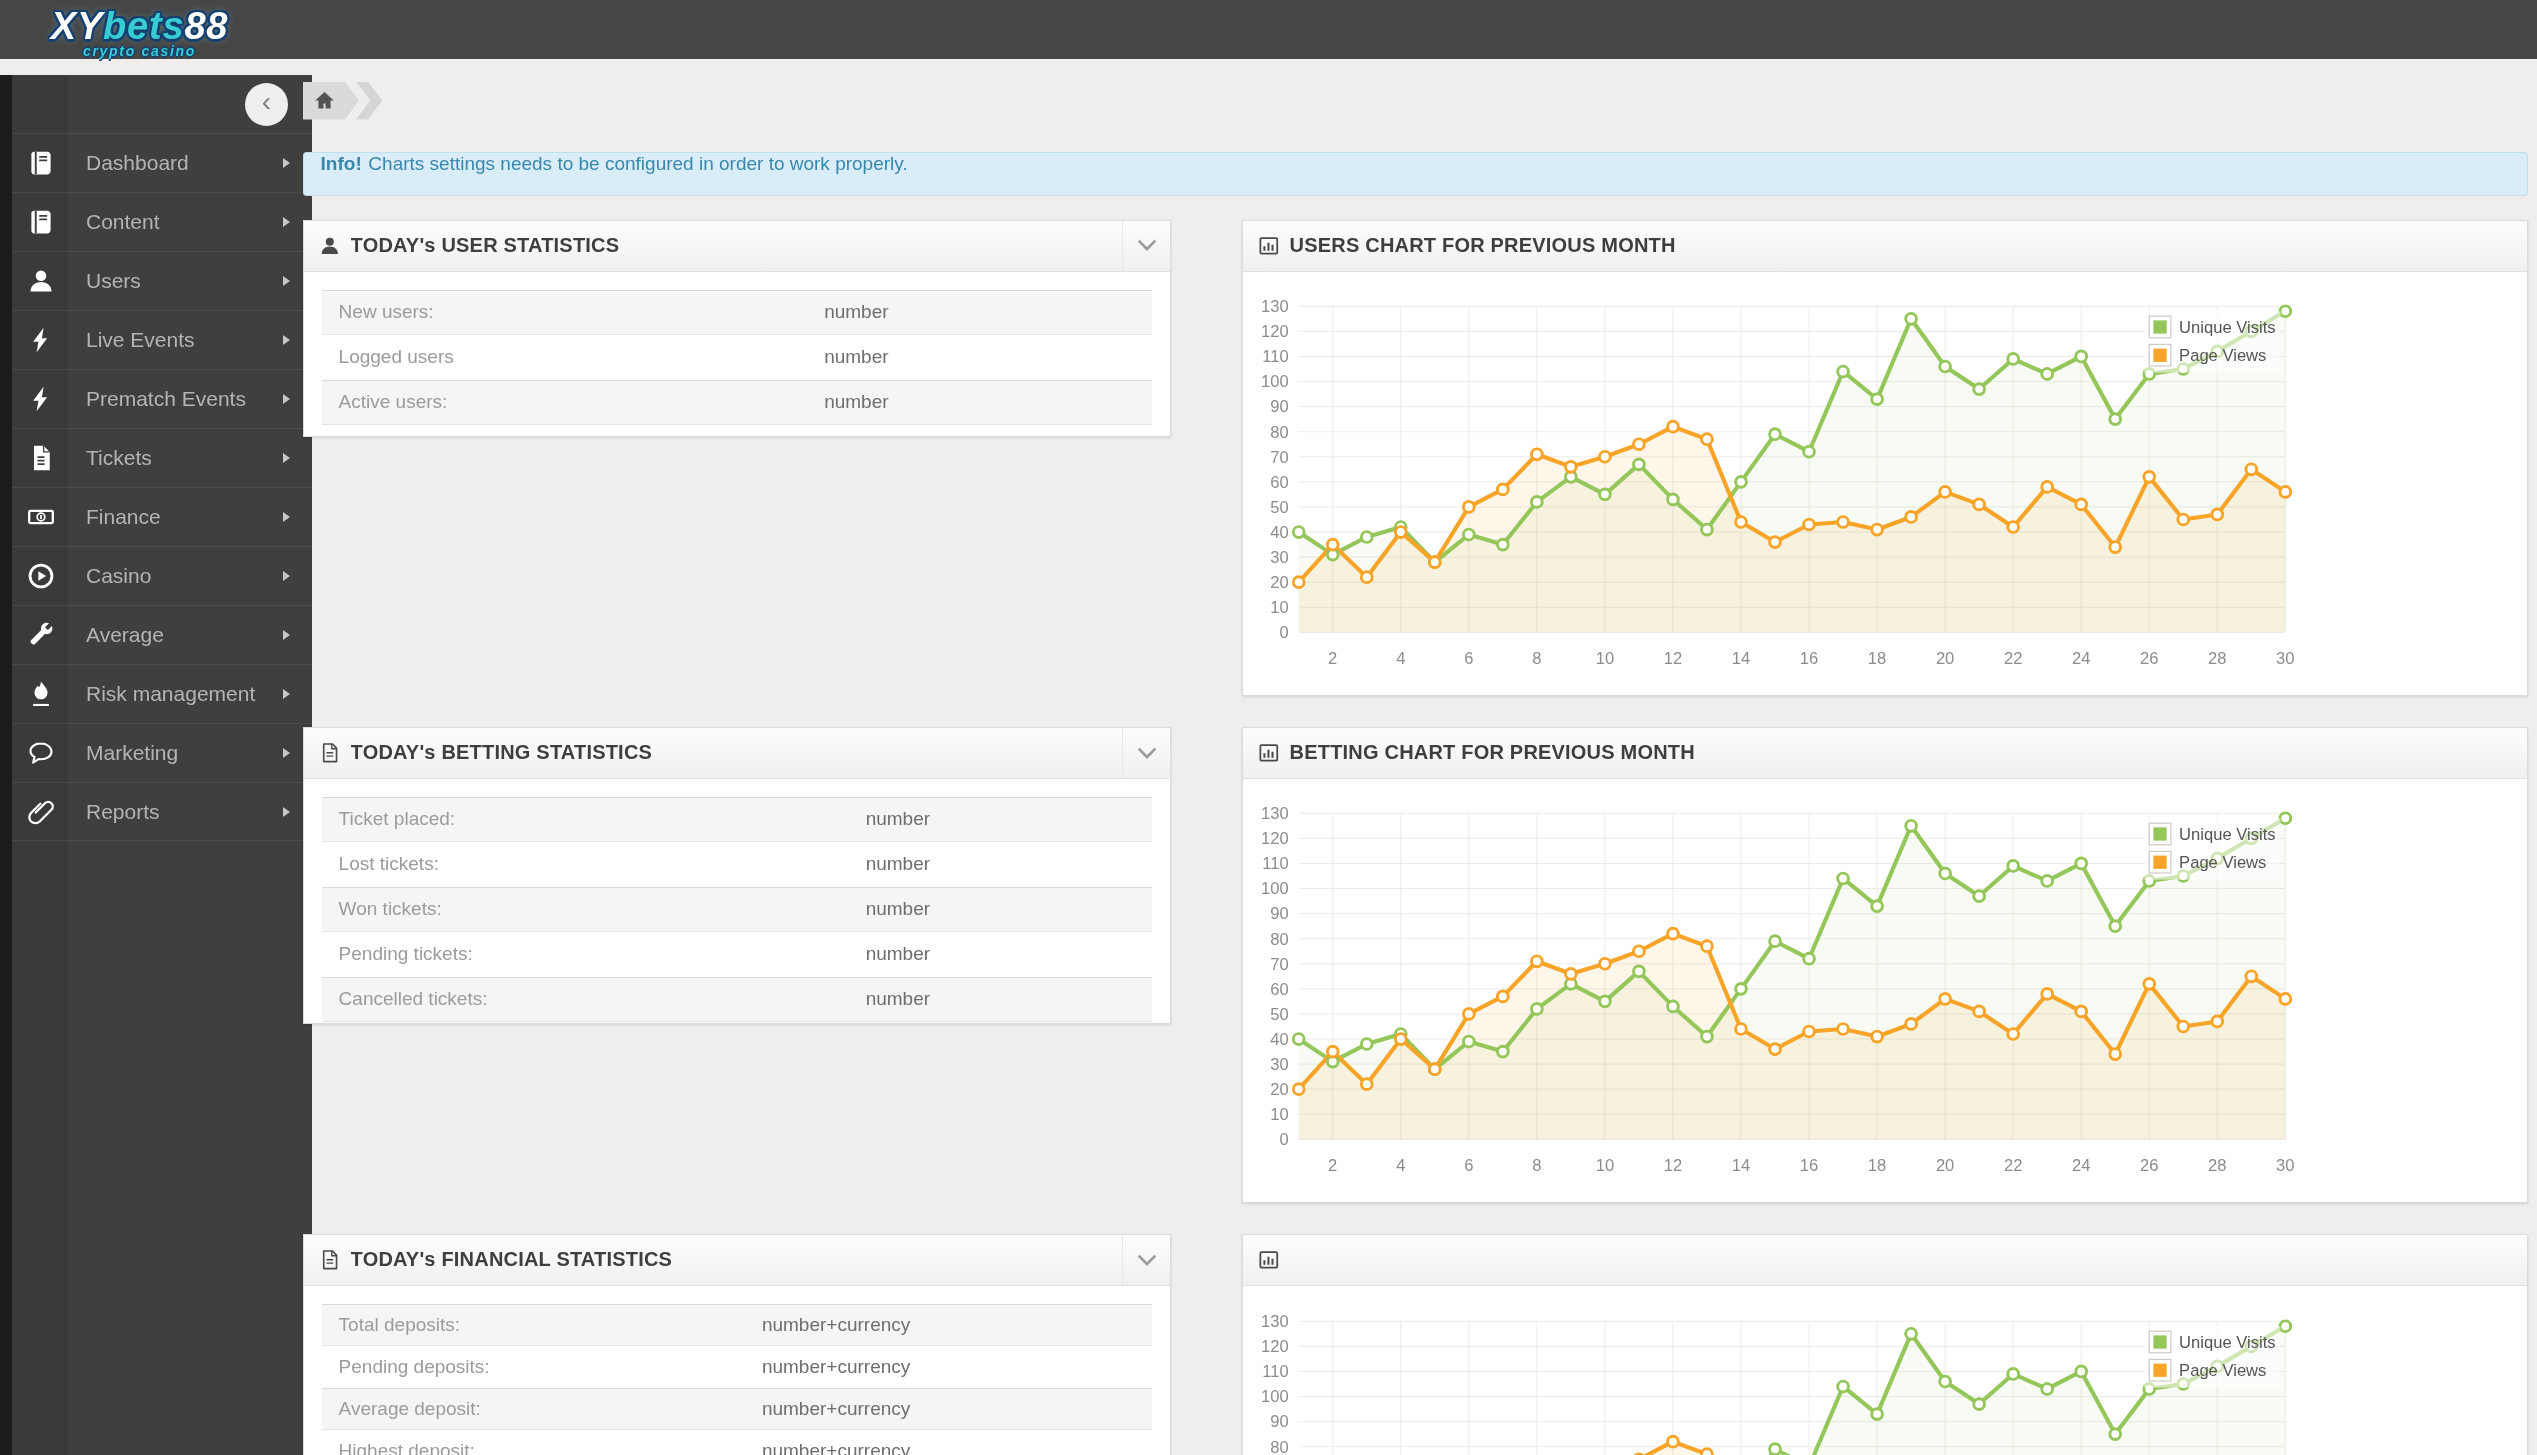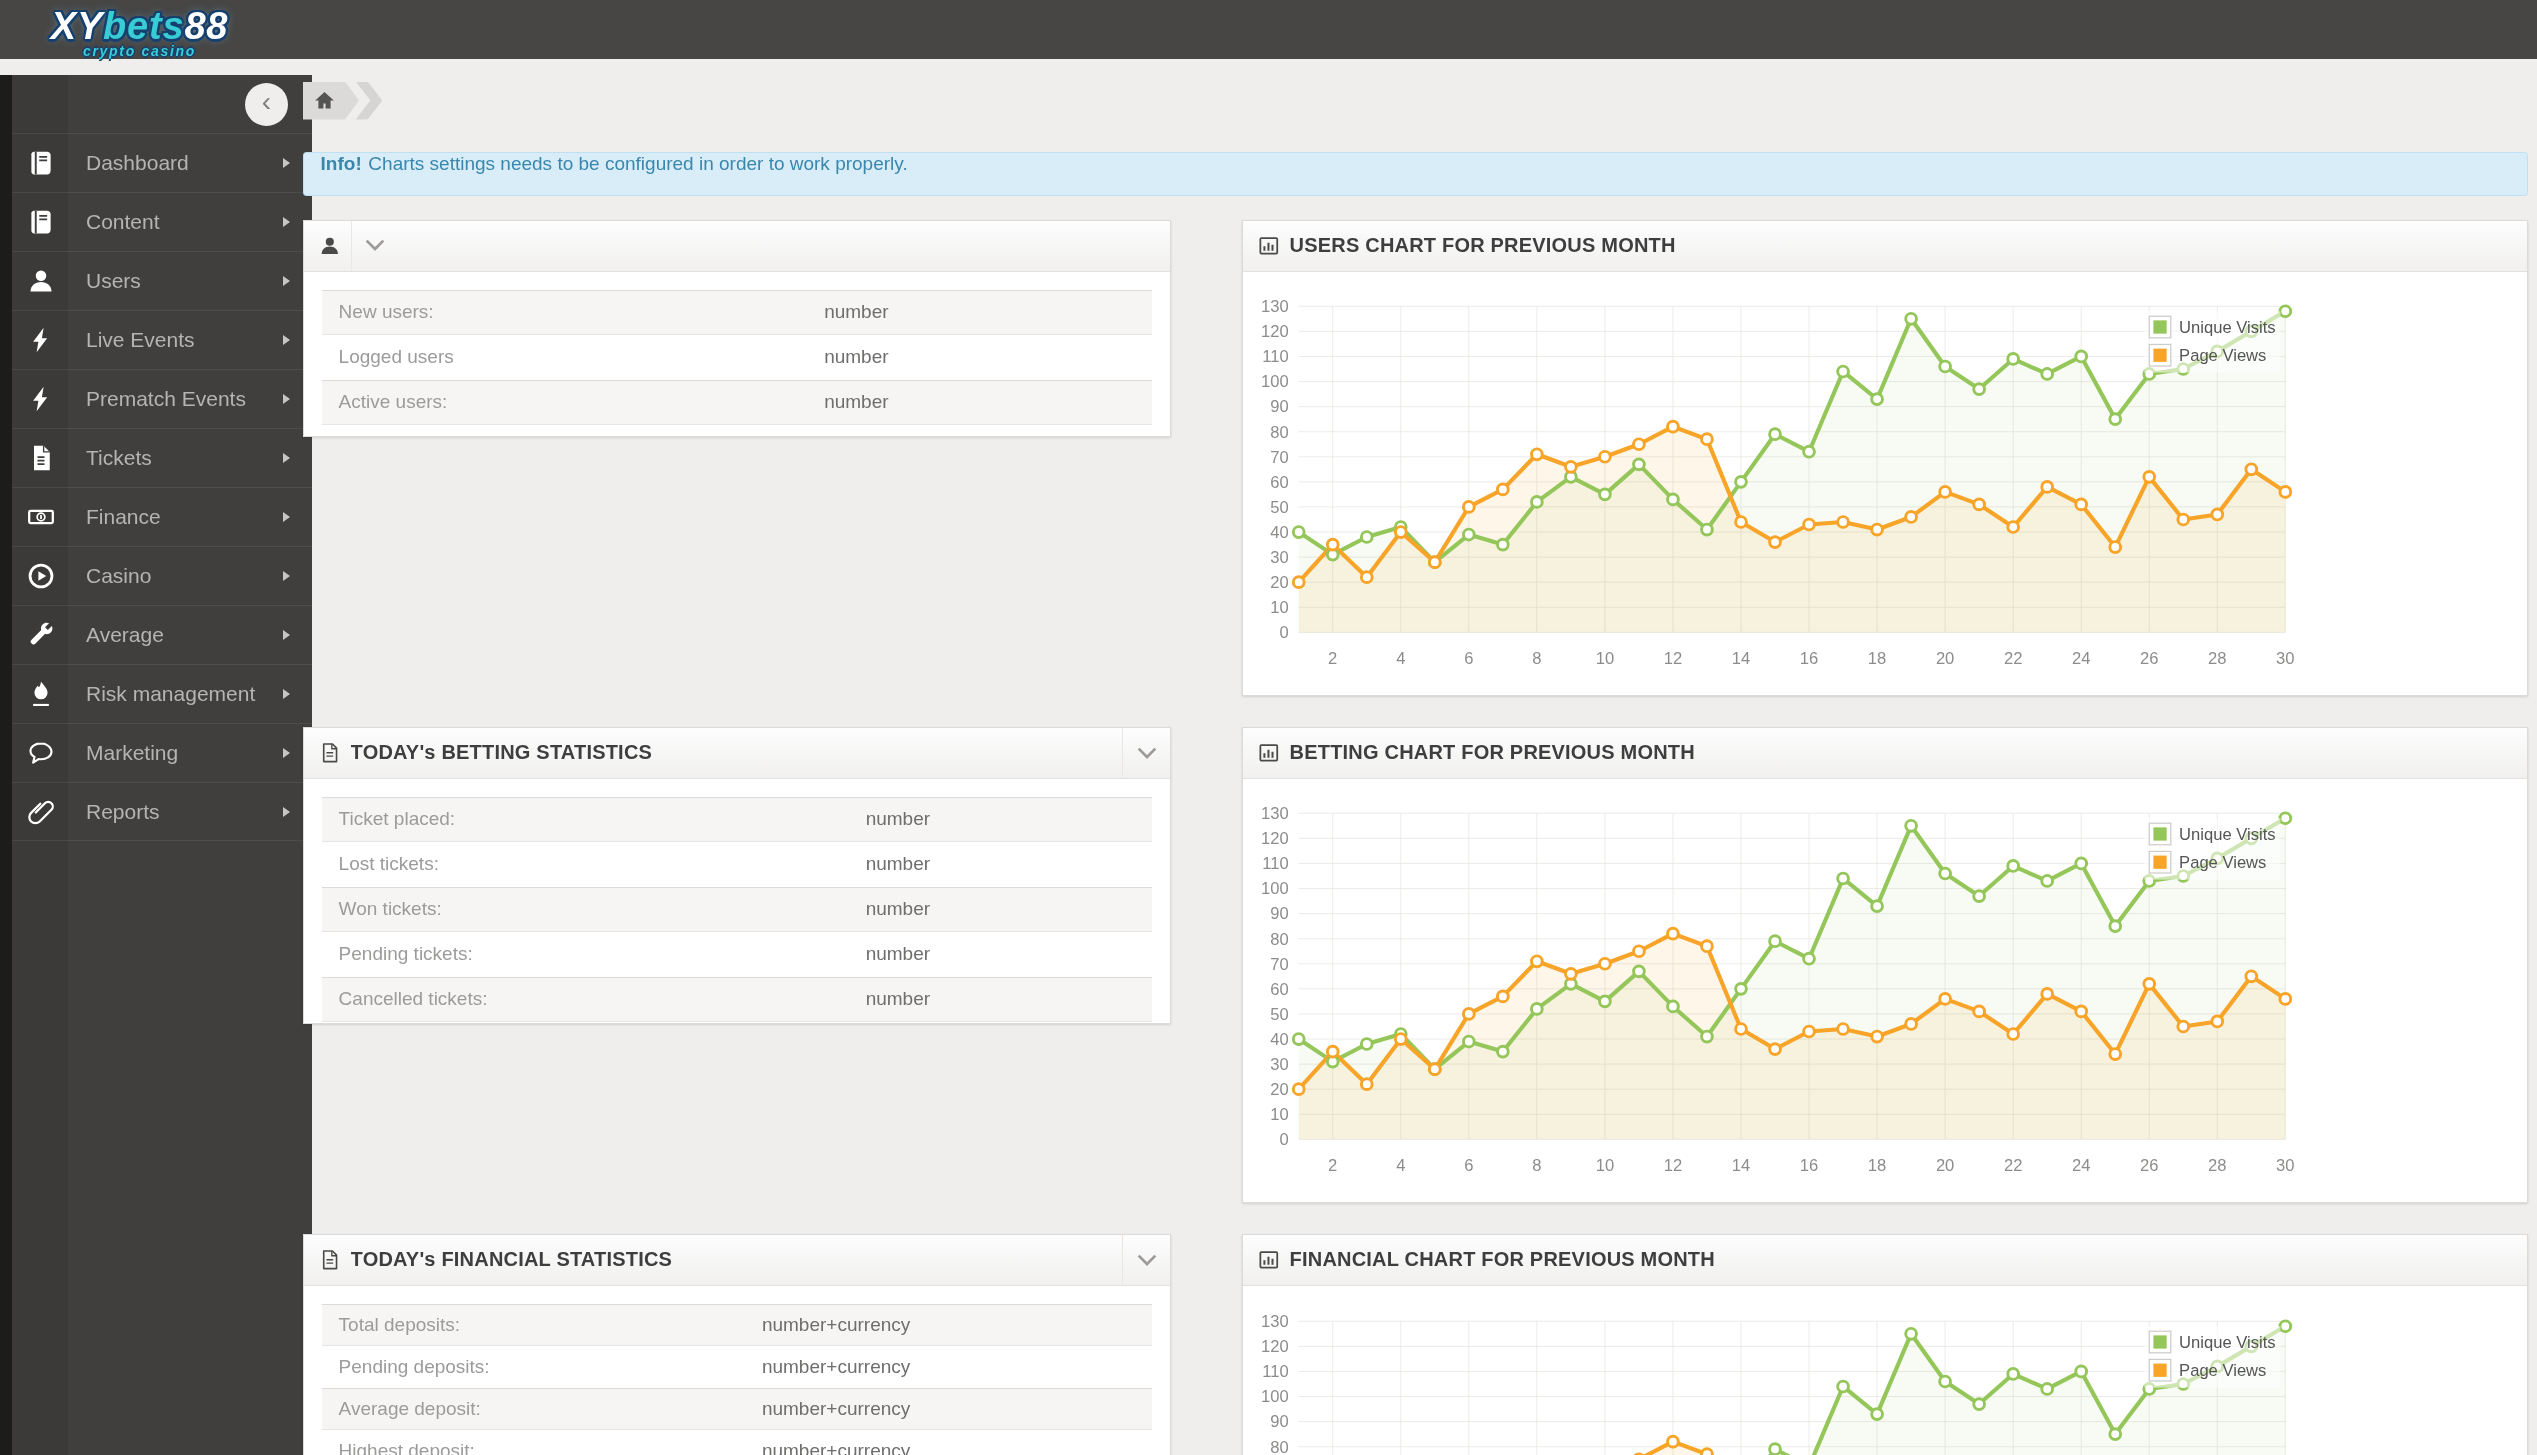--- a/index.html
+++ b/index.html
@@ -244,20 +244,21 @@
   <div class="grid-row">
     <div class="col-left">
       <section class="panel panel-user">
         <header class="p-header">
           <span class="p-icon">
               <svg viewBox="0 0 32 32">
                 <circle cx="16" cy="10" r="6" fill="currentColor"></circle>
                 <path d="M4 28c0-7 5.4-11 12-11s12 4 12 11z" fill="currentColor"></path>
               </svg>
             </span>
+          <h2 class="p-title">TODAY's USER STATISTICS</h2>
           <span class="p-chevron">
               <span>
                 <svg viewBox="0 0 24 15">
                   <polyline points="2,2 12,12 22,2" fill="none" stroke="currentColor" stroke-width="3.2"></polyline>
                 </svg>
               </span>
             </span>
         </header>
         <div class="p-body">
           <div>
@@ -668,21 +669,20 @@
     </div>
     <div class="col-right">
       <section class="panel">
         <header class="p-header">
           <span class="p-icon">
               <svg viewBox="0 0 32 32">
                 <rect x="3.5" y="4.5" width="25" height="23" rx="1.5" fill="none" stroke="currentColor" stroke-width="2.6"></rect>
                 <path d="M9.5 23.5v-7M15.5 23.5v-12M21.5 23.5v-9" stroke="currentColor" stroke-width="3"></path>
               </svg>
             </span>
-          <h2 class="p-title">FINANCIAL CHART FOR PREVIOUS MONTH</h2>
         </header>
         <div class="p-body chart-body">
           <div class="chart"><svg width="1055" height="390" viewBox="0 0 1270 470" font-family="Liberation Sans, sans-serif">
                 <line x1="58" y1="415" x2="1247" y2="415" stroke="#e8e7e3" stroke-width="1"></line>
                 <line x1="58" y1="384.8" x2="1247" y2="384.8" stroke="#e8e7e3" stroke-width="1"></line>
                 <line x1="58" y1="354.5" x2="1247" y2="354.5" stroke="#e8e7e3" stroke-width="1"></line>
                 <line x1="58" y1="324.3" x2="1247" y2="324.3" stroke="#e8e7e3" stroke-width="1"></line>
                 <line x1="58" y1="294.1" x2="1247" y2="294.1" stroke="#e8e7e3" stroke-width="1"></line>
                 <line x1="58" y1="263.8" x2="1247" y2="263.8" stroke="#e8e7e3" stroke-width="1"></line>
                 <line x1="58" y1="233.6" x2="1247" y2="233.6" stroke="#e8e7e3" stroke-width="1"></line>

